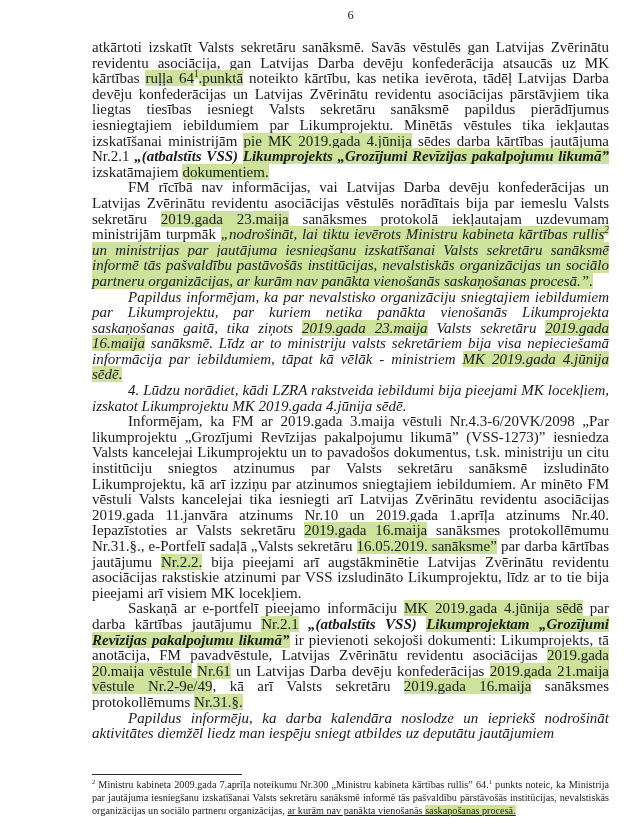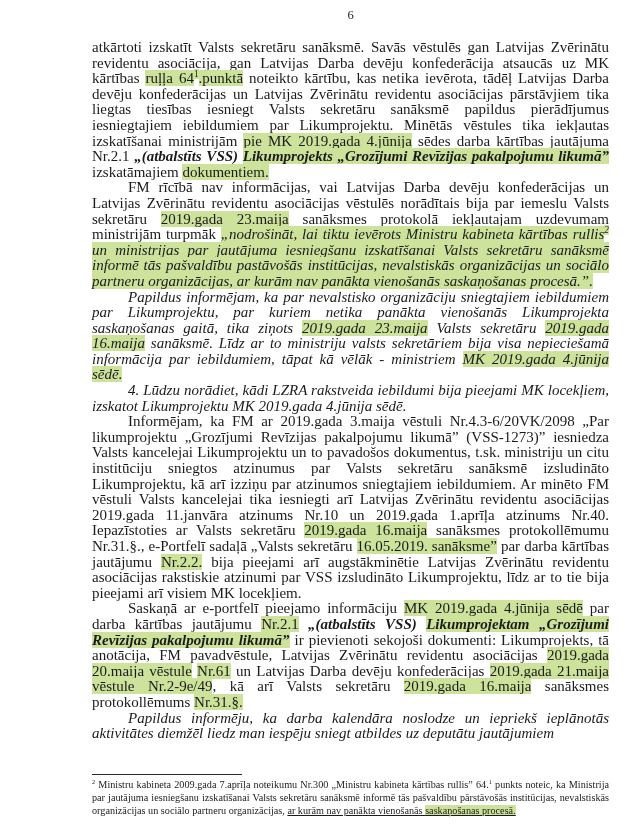--- a/index.html
+++ b/index.html
@@ -45,19 +45,19 @@
 
 <div class="page">
   <div class="page-number">6</div>
 
   <p class="body no-indent"><span>atkārtoti izskatīt Valsts sekretāru sanāksmē. Savās vēstulēs gan Latvijas Zvērinātu revidentu asociācija, gan Latvijas Darba devēju konfederācija atsaucās uz MK kārtības </span><span class="hl">ruļļa 64</span><span class="hl sup">1</span><span class="hl">.punktā</span><span> noteikto kārtību, kas netika ievērota, tādēļ Latvijas Darba devēju konfederācijas un Latvijas Zvērinātu revidentu asociācijas pārstāvjiem tika liegtas tiesības iesniegt Valsts sekretāru sanāksmē papildus pierādījumus iesniegtajiem iebildumiem par Likumprojektu. Minētās vēstules tika iekļautas izskatīšanai ministrijām </span><span class="hl">pie MK 2019.gada 4.jūnija</span><span> sēdes darba kārtības jautājuma Nr.2.1 </span><span class="i b">„(atbalstīts VSS) </span><span class="i b hl">Likumprojekts „Grozījumi Revīzijas pakalpojumu likumā”</span><span> izskatāmajiem </span><span class="hl">dokumentiem.</span></p>
   <p class="body"><span>FM rīcībā nav informācijas, vai Latvijas Darba devēju konfederācijas un Latvijas Zvērinātu revidentu asociācijas vēstulēs norādītais bija par iemeslu Valsts sekretāru </span><span class="hl">2019.gada 23.maija</span><span> sanāksmes protokolā iekļautajam uzdevumam ministrijām turpmāk </span><span class="i hl">„nodrošināt, lai tiktu ievērots Ministru kabineta kārtības rullis</span><span class="i hl sup">2</span><span class="i hl"> un ministrijas par jautājuma iesniegšanu izskatīšanai Valsts sekretāru sanāksmē informē tās pašvaldību pastāvošās institūcijas, nevalstiskās organizācijas un sociālo partneru organizācijas, ar kurām nav panākta vienošanās saskaņošanas procesā.”.</span></p>
   <p class="body gap"><span>Papildus informējam, ka par nevalstisko organizāciju sniegtajiem iebildumiem par Likumprojektu, par kuriem netika panākta vienošanās Likumprojekta saskaņošanas gaitā, tika ziņots </span><span class="hl">2019.gada 23.maija</span><span> Valsts sekretāru </span><span class="hl">2019.gada 16.maija</span><span> sanāksmē. Līdz ar to ministriju valsts sekretāriem bija visa nepieciešamā informācija par iebildumiem, tāpat kā vēlāk - ministriem </span><span class="hl">MK 2019.gada 4.jūnija sēdē.</span></p>
   <p class="body question"><span class="i">4. Lūdzu norādiet, kādi LZRA rakstveida iebildumi bija pieejami MK locekļiem, izskatot Likumprojektu MK 2019.gada 4.jūnija sēdē.</span></p>
   <p class="body"><span>Informējam, ka FM ar 2019.gada 3.maija vēstuli Nr.4.3-6/20VK/2098 „Par likumprojektu „Grozījumi Revīzijas pakalpojumu likumā” (VSS-1273)” iesniedza Valsts kancelejai Likumprojektu un to pavadošos dokumentus, t.sk. ministriju un citu institūciju sniegtos atzinumus par Valsts sekretāru sanāksmē izsludināto Likumprojektu, kā arī izziņu par atzinumos sniegtajiem iebildumiem. Ar minēto FM vēstuli Valsts kancelejai tika iesniegti arī Latvijas Zvērinātu revidentu asociācijas 2019.gada 11.janvāra atzinums Nr.10 un 2019.gada 1.aprīļa atzinums Nr.40. Iepazīstoties ar Valsts sekretāru </span><span class="hl">2019.gada 16.maija</span><span> sanāksmes protokollēmumu Nr.31.§., e-Portfelī sadaļā „Valsts sekretāru </span><span class="hl">16.05.2019. sanāksme”</span><span> par darba kārtības jautājumu </span><span class="hl">Nr.2.2.</span><span> bija pieejami arī augstākminētie Latvijas Zvērinātu revidentu asociācijas rakstiskie atzinumi par VSS izsludināto Likumprojektu, līdz ar to tie bija pieejami arī visiem MK locekļiem.</span></p>
   <p class="body"><span>Saskaņā ar e-portfelī pieejamo informāciju </span><span class="hl">MK 2019.gada 4.jūnija sēdē</span><span> par darba kārtības jautājumu </span><span class="hl">Nr.2.1</span><span> </span><span class="i b">„(atbalstīts VSS) </span><span class="i b hl">Likumprojektam „Grozījumi Revīzijas pakalpojumu likumā”</span><span> ir pievienoti sekojoši dokumenti: Likumprojekts, tā anotācija, FM pavadvēstule, Latvijas Zvērinātu revidentu asociācijas </span><span class="hl">2019.gada 20.maija vēstule</span><span> </span><span class="hl">Nr.61</span><span> un Latvijas Darba devēju konfederācijas </span><span class="hl">2019.gada 21.maija vēstule Nr.2-9e/49</span><span>, kā arī Valsts sekretāru </span><span class="hl">2019.gada 16.maija</span><span> sanāksmes protokollēmums </span><span class="hl">Nr.31.§.</span></p>
-  <p class="body gap"><span>Papildus informēju, ka darba kalendāra noslodze un iepriekš ieplānotās aktivitātes diemžēl liedz man iespēju sniegt atbildes uz deputātu jautājumiem</span></p>
+  <p class="body gap"><span>Papildus informēju, ka darba kalendāra noslodze un iepriekš nodrošināt aktivitātes diemžēl liedz man iespēju sniegt atbildes uz deputātu jautājumiem</span></p>
 
   <div class="spacer"></div>
 
   <div class="footnote-rule"></div>
   <p class="footnote"><span class="sup">2</span><span> Ministru kabineta 2009.gada 7.aprīļa noteikumu Nr.300 „Ministru kabineta kārtības rullis” 64.</span><span class="sup">1</span><span> punkts noteic, ka Ministrija par jautājuma iesniegšanu izskatīšanai Valsts sekretāru sanāksmē informē tās pašvaldību pārstāvošās institūcijas, nevalstiskās organizācijas un sociālo partneru organizācijas, </span><span class="u">ar kurām nav panākta vienošanās </span><span class="hl u">saskaņošanas procesā.</span></p>
 </div>
 
 </body></html>

